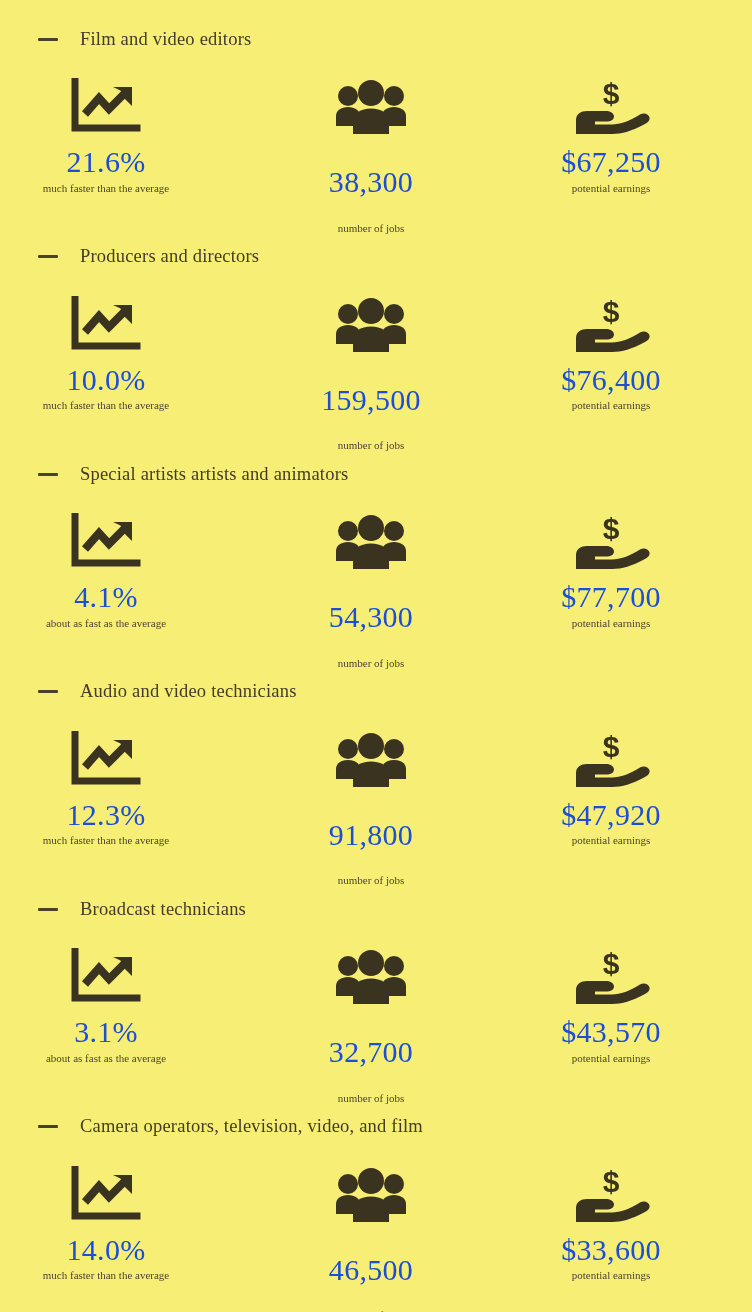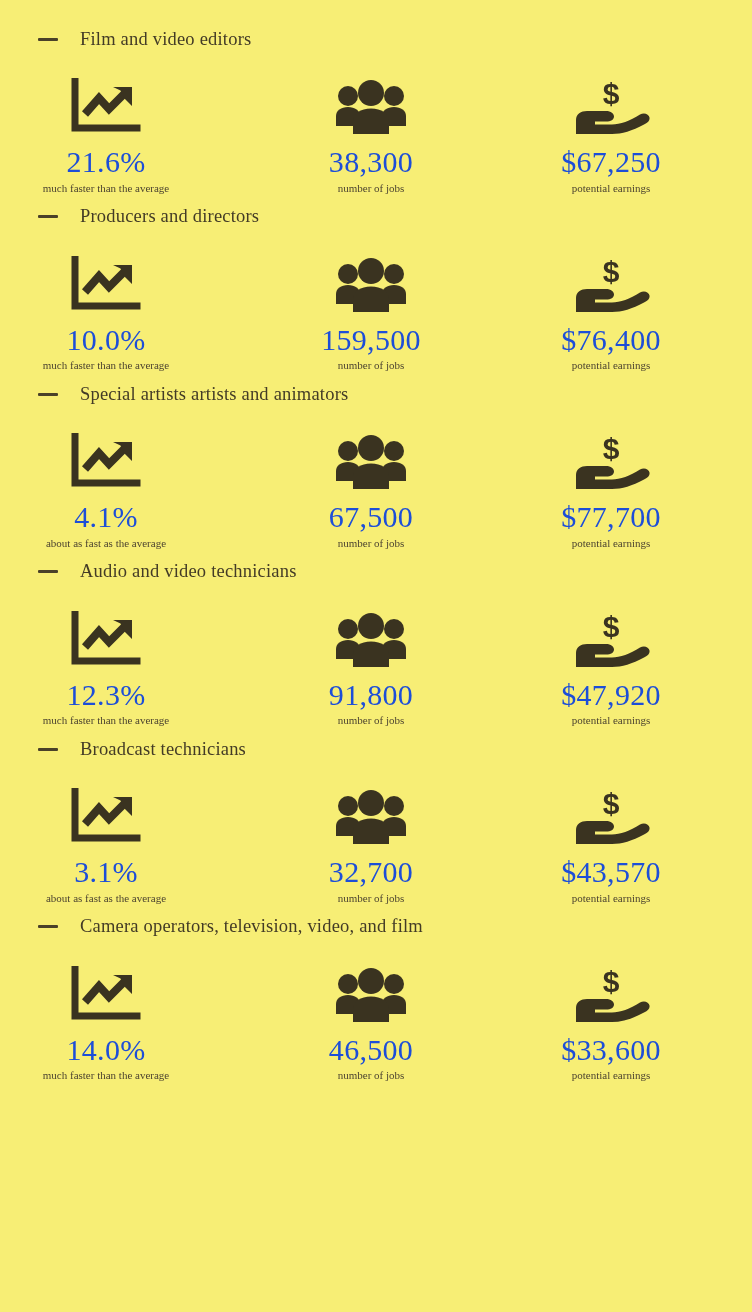--- a/index.html
+++ b/index.html
@@ -53,21 +53,21 @@
     padding: 12px 0 0 0;
   }
   .stat {
     flex: 1 1 33.3333%;
     display: flex;
     flex-direction: column;
     align-items: center;
     box-sizing: border-box;
   }
   .stat.col-growth { padding-right: 60px; }
-  .stat.col-jobs   { padding-right: 10px; }
+  .stat.col-jobs   { padding-right: 10px; gap: 20px; }
   .stat.col-pay    { padding-right: 10px; }
 
   .icon-wrap {
     height: 62px;
     display: flex;
     align-items: flex-end;
     justify-content: center;
     margin-bottom: 10px;
   }
   .icon-wrap svg { display: block; }
@@ -229,21 +229,21 @@
             <g fill="#3a3320">
               <circle cx="16" cy="16" r="10"></circle>
               <path d="M4 46 L4 36 C4 30.5 9 27 16 27 C23 27 28 30.5 28 36 L28 46 Z"></path>
               <circle cx="62" cy="16" r="10"></circle>
               <path d="M50 46 L50 36 C50 30.5 55 27 62 27 C69 27 74 30.5 74 36 L74 46 Z"></path>
               <circle cx="39" cy="13" r="13"></circle>
               <path d="M21 54 L21 41 C21 33.5 28.5 28.5 39 28.5 C49.5 28.5 57 33.5 57 41 L57 54 Z"></path>
             </g>
           </svg>
         </div>
-        <div class="stat-value">67,500</div>
+        <div class="stat-value">54,300</div>
         <div class="stat-label">number of jobs</div>
       </div>
 
       <div class="stat col-pay">
         <div class="icon-wrap">
           <svg width="82" height="58" viewBox="0 0 82 58" aria-hidden="true">
             <g fill="#3a3320">
               <text x="41" y="26" text-anchor="middle" font-family="Liberation Sans, sans-serif" font-size="30" font-weight="bold">$</text>
               <path d="M6 42 C6 36 11 33 17 33 L36 33 C41 33 44 35.5 44 38.5
                        C44 41.5 41 43.5 36 43.5 L25 43.5

